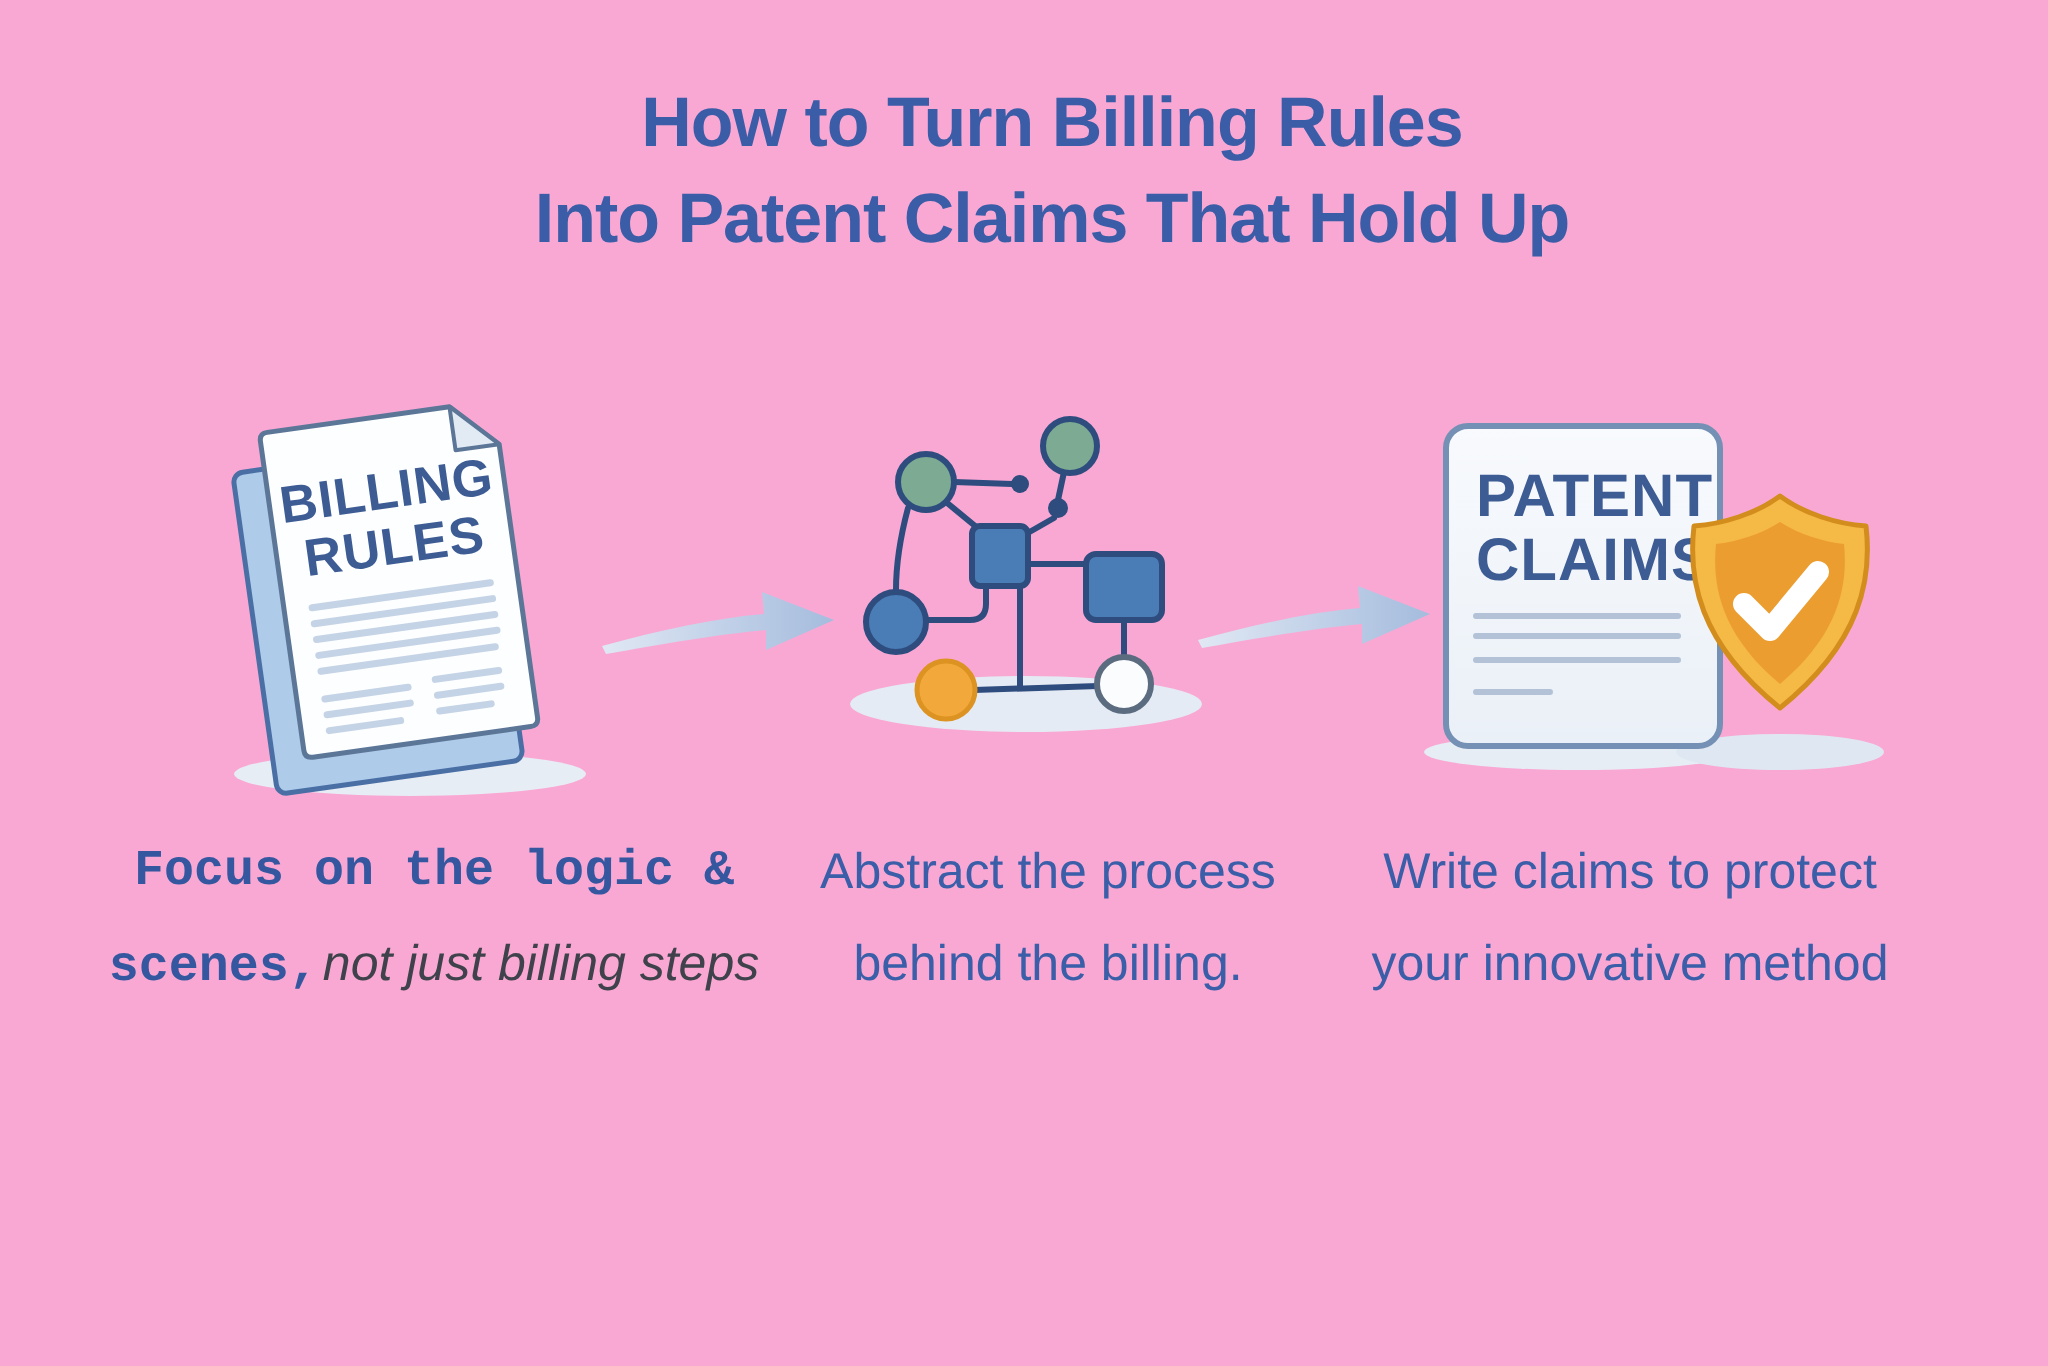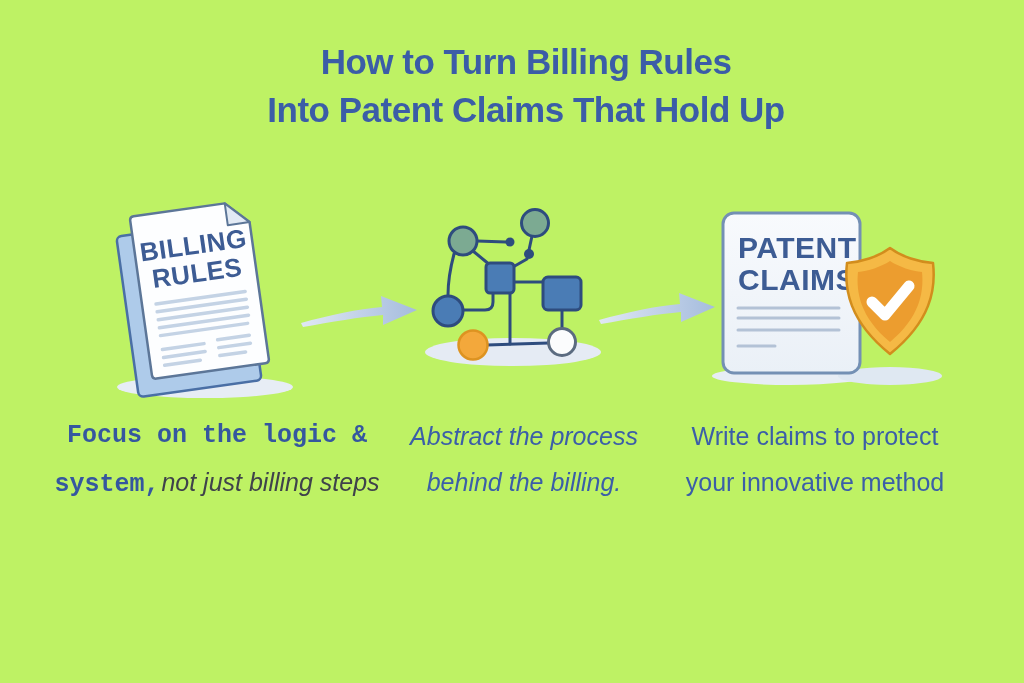--- a/index.html
+++ b/index.html
@@ -1,19 +1,19 @@
 <!DOCTYPE html>
 <html><head>
 <meta charset="utf-8">
 <style>
   html,body{margin:0;padding:0;}
   .stage{
     position:relative;
     width:1024px;height:683px;
-    background:#bef264;
+    background:#f9a8d4;
     overflow:hidden;
     font-family:"Liberation Sans", sans-serif;
   }
   .title{
     position:absolute;
     top:38px;left:0;width:1024px;
     text-align:center;
     transform:translateX(14px);
     color:#3b5da7;
     font-size:35px;
@@ -23,21 +23,21 @@
   }
   .caption{
     position:absolute;
     top:413px;
     text-align:center;
     color:#3b5ea8;
     font-size:25px;
     line-height:46px;
   }
   .caption--1{left:28px;width:378px;}
-  .caption--2{left:388px;width:272px;font-style:italic;}
+  .caption--2{left:388px;width:272px;}
   .caption--3{left:662px;width:306px;text-align:center;}
   .caption .em{font-weight:bold;color:#35579f;font-family:Liberation Mono, monospace;}
   .caption .muted-italic{font-style:italic;color:#3f424b;margin-left:2px;}
   .icon-svg{position:absolute;}
   .icon-left{left:85px;top:193px;width:230px;height:207px;}
   .icon-mid{left:425px;top:194px;width:180px;height:178px;}
   .icon-right{left:700px;top:198px;width:255px;height:192px;}
   .arrow{position:absolute;width:125px;height:45px;}
   .arrow--1{left:298px;top:291px;}
   .arrow--2{left:596px;top:288px;}
@@ -147,21 +147,21 @@
     <g>
       <path d="M190,50 C178,59 161,64 147,65 C144,91 149,123 190,156 C231,123 236,91 233,65 C219,64 202,59 190,50 Z" fill="#f5b945" stroke="#d28d1d" stroke-width="2.5" stroke-linejoin="round"></path>
       <path d="M190,63 C181,69 168,73 158,74 C156,94 160,119 190,144 C220,119 224,94 222,74 C212,73 199,69 190,63 Z" fill="#ec9d2f"></path>
       <polyline points="172,104 185,117 209,88" fill="none" stroke="#ffffff" stroke-width="11" stroke-linecap="round" stroke-linejoin="round"></polyline>
     </g>
   </svg>
 
   <div class="caption caption--1">
     <div class="em">Focus on the logic &amp;</div>
     <div>
-      <span class="em">system,</span><span class="muted-italic">not just billing steps</span>
+      <span class="em">scenes,</span><span class="muted-italic">not just billing steps</span>
     </div>
   </div>
 
   <div class="caption caption--2">
     <div>Abstract the process</div>
     <div>behind the billing.</div>
   </div>
 
   <div class="caption caption--3">
     <div>Write claims to protect</div>

